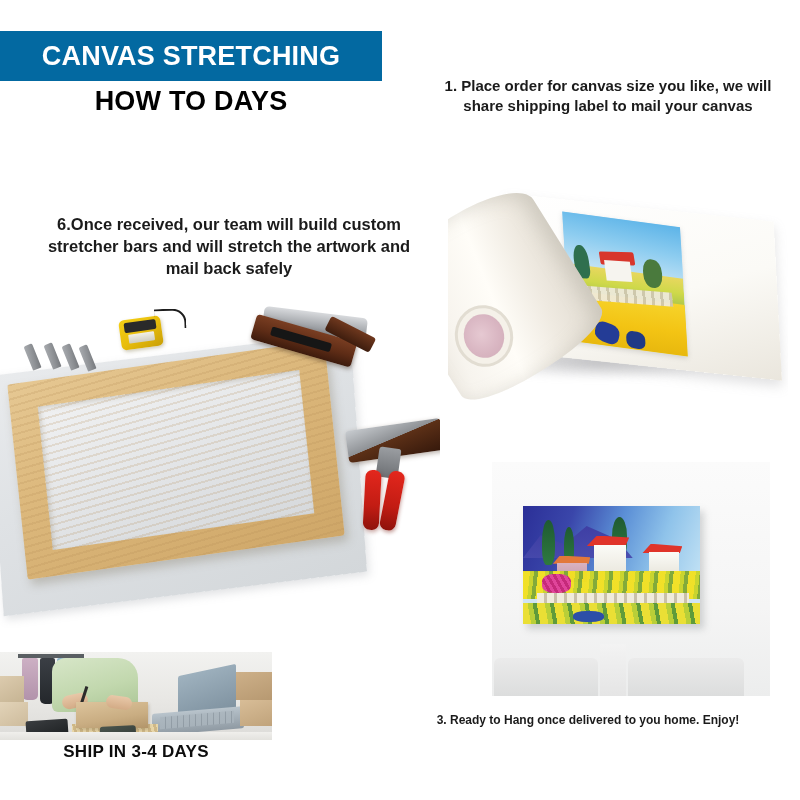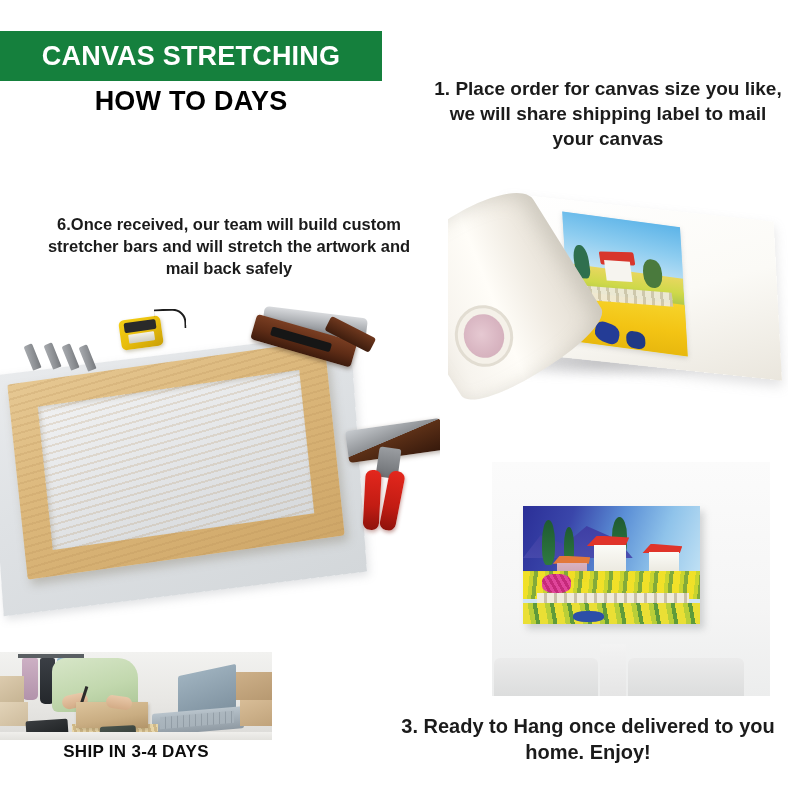--- a/index.html
+++ b/index.html
@@ -16,21 +16,21 @@
     color: #000000;
   }
 
   
   .title-bar {
     position: absolute;
     left: 0;
     top: 31px;
     width: 382px;
     height: 50px;
-    background: #15803d;
+    background: #0369a1;
     display: flex;
     align-items: center;
     justify-content: center;
   }
   .title-bar-text {
     color: #ffffff;
     font-size: 27px;
     font-weight: bold;
     letter-spacing: 0.2px;
     line-height: 1;
@@ -54,33 +54,33 @@
     position: absolute;
     font-weight: bold;
     color: #1b1b1b;
     line-height: 1.32;
     text-align: center;
   }
   .step1 {
     left: 432px;
     top: 76px;
     width: 352px;
-    font-size: 19px;
+    font-size: 15px;
   }
   .step2 {
     left: 34px;
     top: 214px;
     width: 390px;
     font-size: 16.5px;
   }
   .step3 {
     left: 382px;
     top: 713px;
     width: 412px;
-    font-size: 20px;
+    font-size: 12px;
   }
   .ship-caption {
     position: absolute;
     left: 0px;
     top: 742px;
     width: 272px;
     text-align: center;
     font-size: 17px;
     font-weight: bold;
     color: #0d0d0d;

